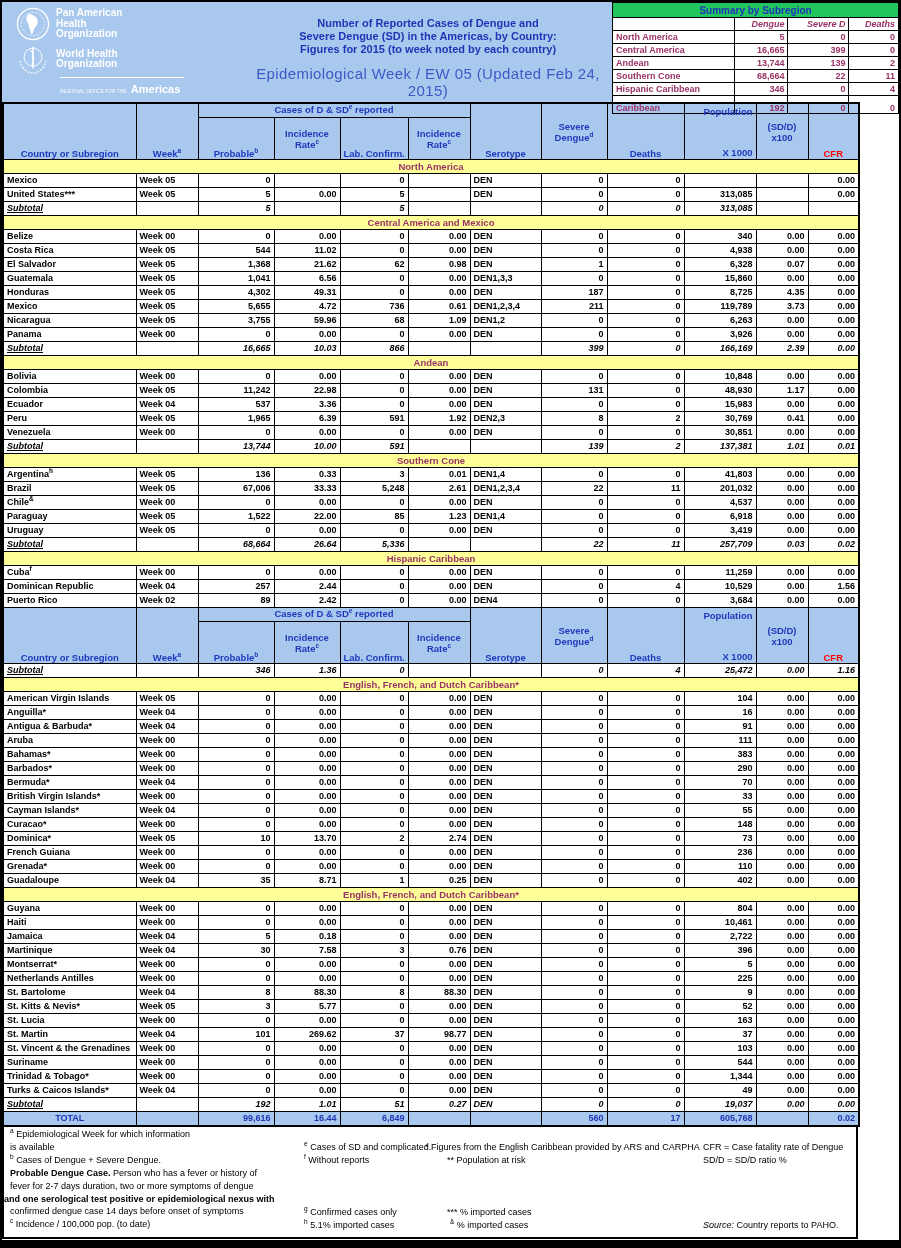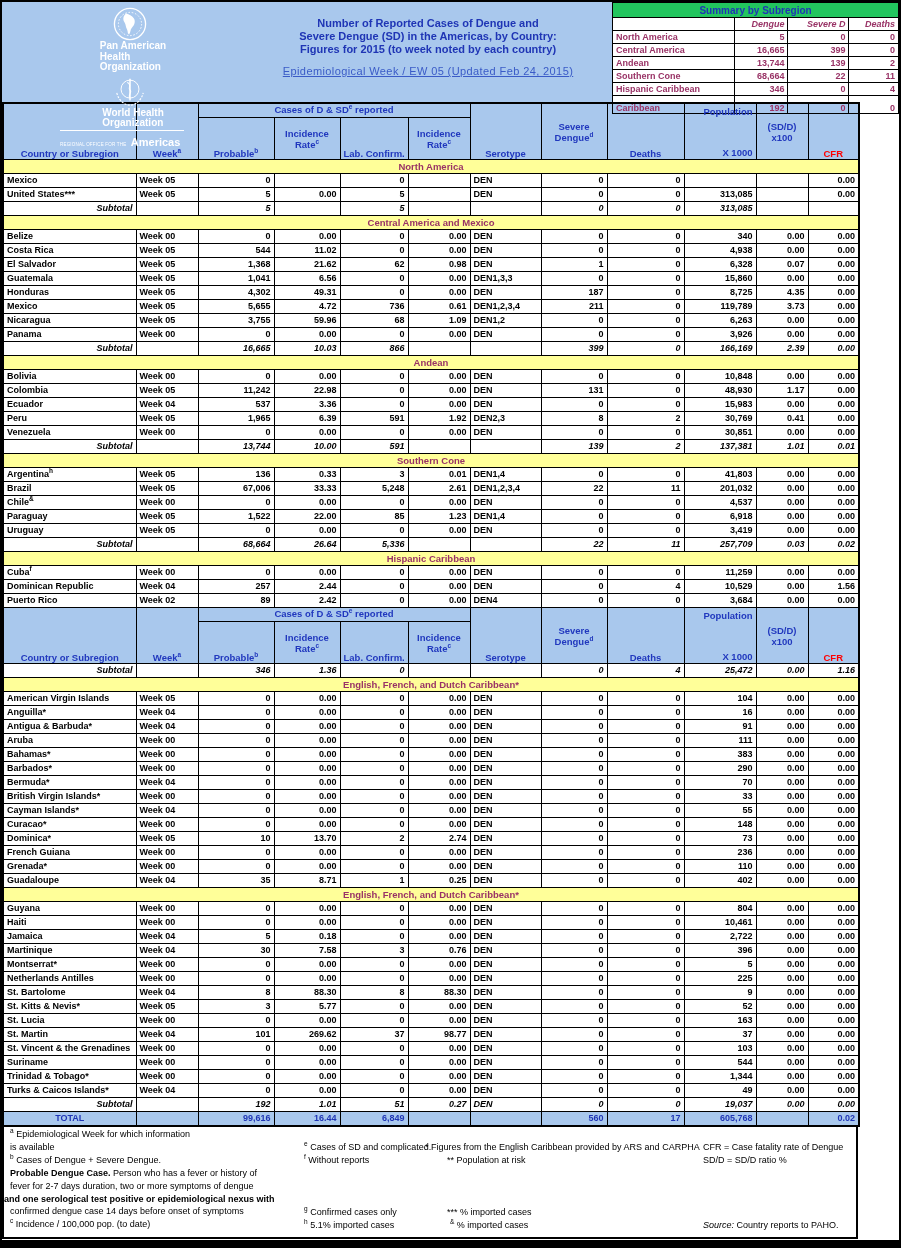--- a/index.html
+++ b/index.html
@@ -4,28 +4,28 @@
 <style>
   html,body{margin:0;padding:0;background:#fff;}
   .page{position:relative;width:901px;height:1248px;box-sizing:border-box;border:2px solid #000;
         background:#fff;overflow:hidden;font-family:"Liberation Sans",sans-serif;}
   sup{font-size:6.5px;vertical-align:super;line-height:0;}
 
   
   .header{display:flex;height:100px;}
   .bluepanel{flex:0 0 610px;background:#A9C8ED;display:flex;}
   .brand{width:228px;padding:5px 0 0 14px;}
-  .brandrow{display:flex;align-items:center;margin-bottom:1px;flex-direction:column;}
+  .brandrow{display:flex;align-items:center;margin-bottom:1px;}
   .brandtxt{color:#fff;font-weight:bold;font-size:10px;line-height:10.5px;margin-left:6px;white-space:pre-line;}
   .amline{margin-left:44px;border-top:1px solid #fff;padding-top:1px;width:124px;color:#fff;margin-top:1px;}
   .regional{font-size:4.5px;letter-spacing:.2px;}
   .americas{font-size:11px;font-weight:bold;text-align:center;}
   .titles{flex:1;text-align:center;padding-top:15px;}
   .maintitle{color:#1F35B5;font-weight:bold;font-size:11px;line-height:13px;white-space:pre-line;}
-  .ewline{margin-top:9px;color:#3A5BC7;font-size:11px;letter-spacing:.4px;text-decoration:underline;}
+  .ewline{margin-top:9px;color:#3A5BC7;font-size:15px;letter-spacing:.4px;}
 
   
   .summary{border-collapse:collapse;width:287px;height:100px;font-size:9px;font-weight:bold;align-self:flex-start;}
   .summary td{padding:0 3px;height:12px;border:1px solid #000;overflow:hidden;white-space:nowrap;}
   .sumtitle td{background:#22c55e;color:#1F35B5;text-align:center;font-size:10px;height:14px;}
   .sumhdr td{color:#993366;font-style:italic;text-align:right;}
   .slbl{color:#993366;text-align:left;}
   .sval{color:#993366;text-align:right;}
   .sumlast td{height:17px;vertical-align:bottom;margin-top:12px;}
 
@@ -39,21 +39,21 @@
   .vm{vertical-align:middle;}
   .grp{vertical-align:top;}
   .cfrh{color:#FF0000;}
   .hr2 td{height:41px;}
   .pop{display:flex;flex-direction:column;justify-content:space-between;height:52px;align-items:flex-end;}
   .sect td{background:#FFFF99;color:#993366;text-align:center;font-size:9.5px;}
   .sub td{font-style:italic;}
   .totalrow td{background:#A9C8ED;color:#1F35B5;}
   .c-txt{text-align:left;}
   .c-num{text-align:right;}
-  .c-sublbl{text-align:right;}
+  .c-sublbl{text-align:left;text-decoration:underline;}
   .c-ttl{text-align:center;}
 
   
   .footer{width:856px;height:112px;box-sizing:border-box;border:2px solid #000;border-top:0;
           position:relative;font-size:9px;color:#000;font-weight:normal;}
   .fn{position:absolute;white-space:nowrap;line-height:11px;}
   .bottombar{position:absolute;left:0;bottom:0;width:100%;height:6px;background:#000;}
 </style>
 </head>
 <body>

